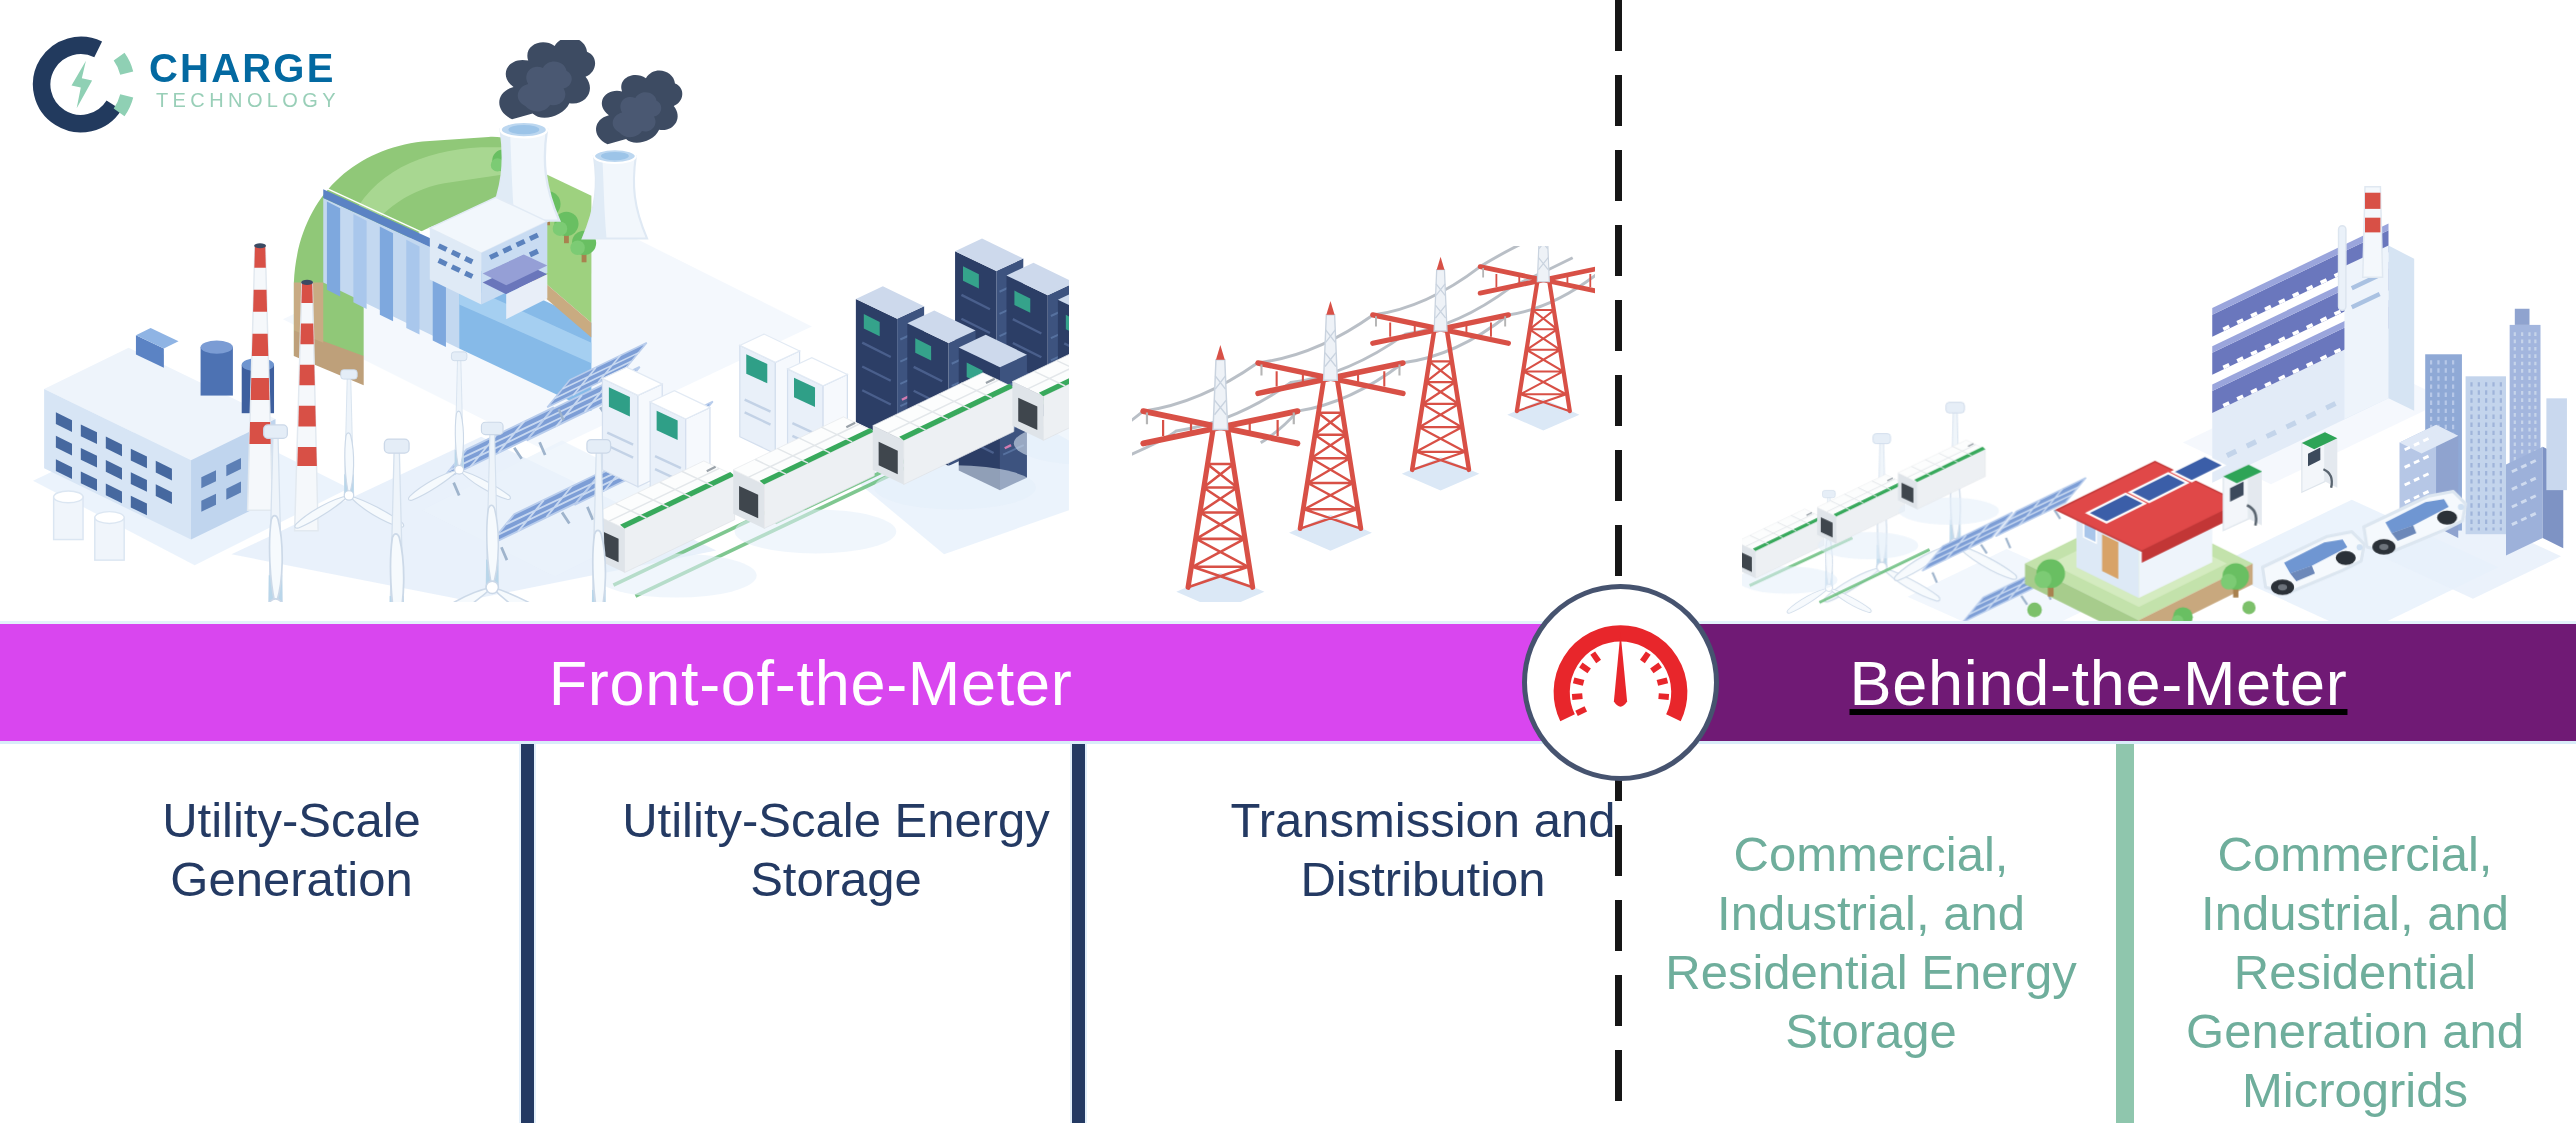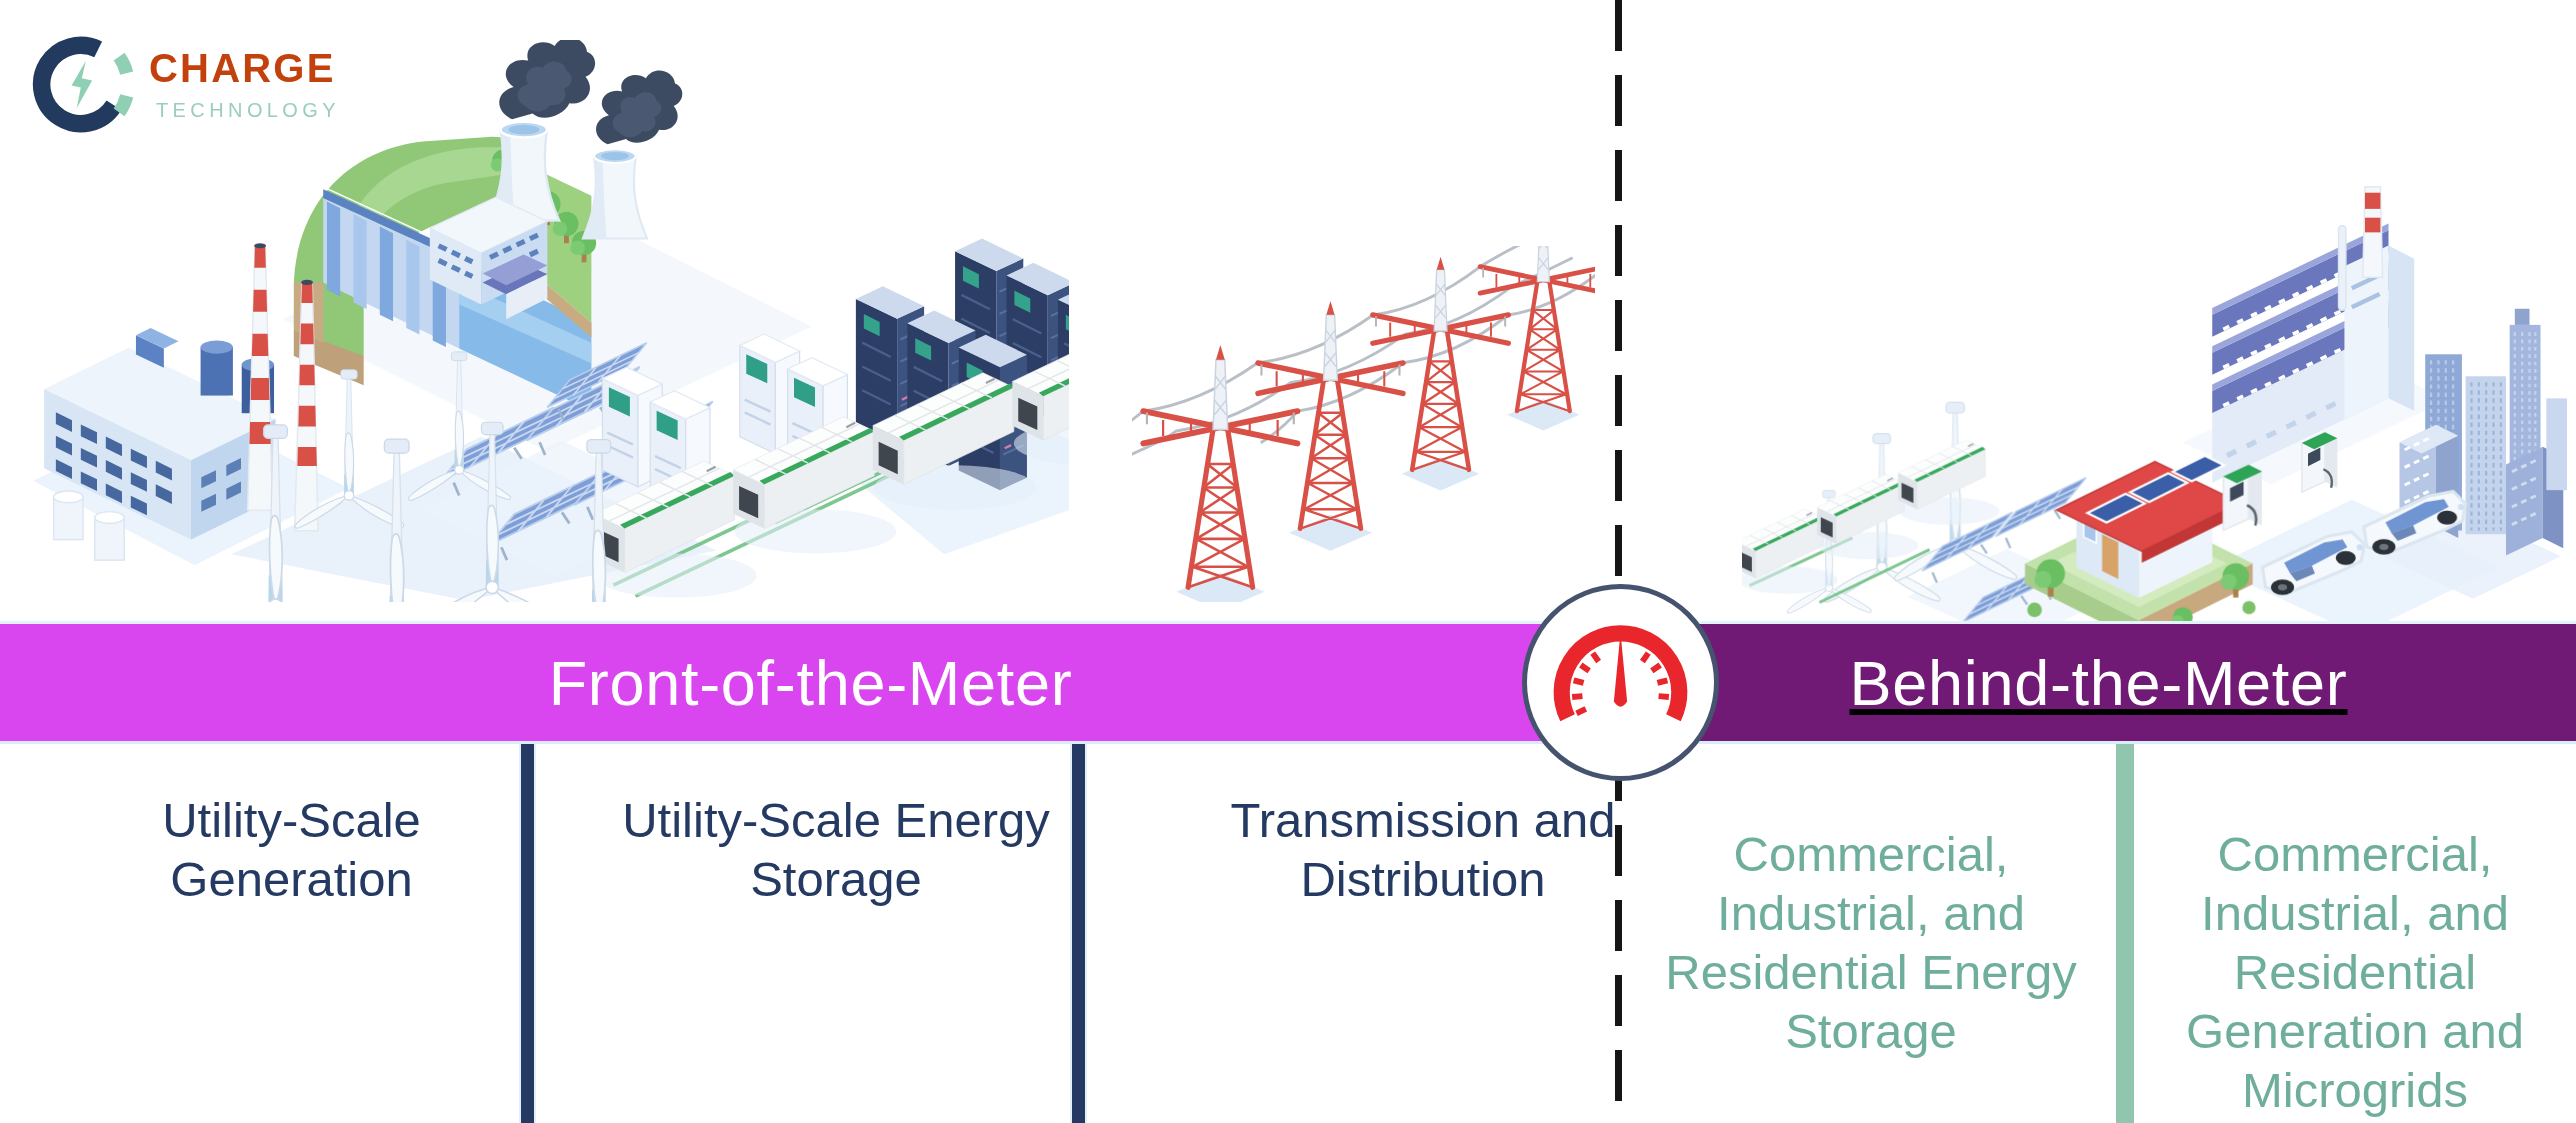--- a/index.html
+++ b/index.html
@@ -2,22 +2,22 @@
 <html style="font-size:11.8px"><head>
 <meta charset="utf-8">
 <style>
   html,body{margin:0;padding:0;background:#fff;}
   #canvas{position:relative;width:2576px;height:1123px;background:#ffffff;overflow:hidden;
           font-family:"Liberation Sans", sans-serif;}
   .abs{position:absolute;}
 
   
   #logo{left:31px;top:33px;width:353px;height:103px;}
-  #logo-brand{left:118px;top:13.2px;font-size:40px;font-weight:700;letter-spacing:2.2px;color:#c2410c;}
-  #logo-tagline{left:125px;top:56px;font-size:20px;font-weight:500;letter-spacing:4.4px;color:#99cfb8;margin-top:10px;}
+  #logo-brand{left:118px;top:13.2px;font-size:40px;font-weight:700;letter-spacing:2.2px;color:#0369a1;}
+  #logo-tagline{left:125px;top:56px;font-size:20px;font-weight:500;letter-spacing:4.4px;color:#99cfb8;}
 
   
   #meter-line{left:1615px;top:0;width:7.3px;height:1123px;z-index:5;
     background:repeating-linear-gradient(to bottom,#161616 0px,#161616 51px,transparent 51px,transparent 75px);}
 
   
   .banner{top:621px;height:123px;display:flex;align-items:center;justify-content:center;z-index:10;
           box-sizing:border-box;border-top:3.7px solid #e4f2fb;border-bottom:3.7px solid #d9ecf9;}
   #banner-front{left:0;width:1621px;background:#d946ef;}
   #banner-behind{left:1621px;width:955px;background:#701a75;text-decoration:underline;}

